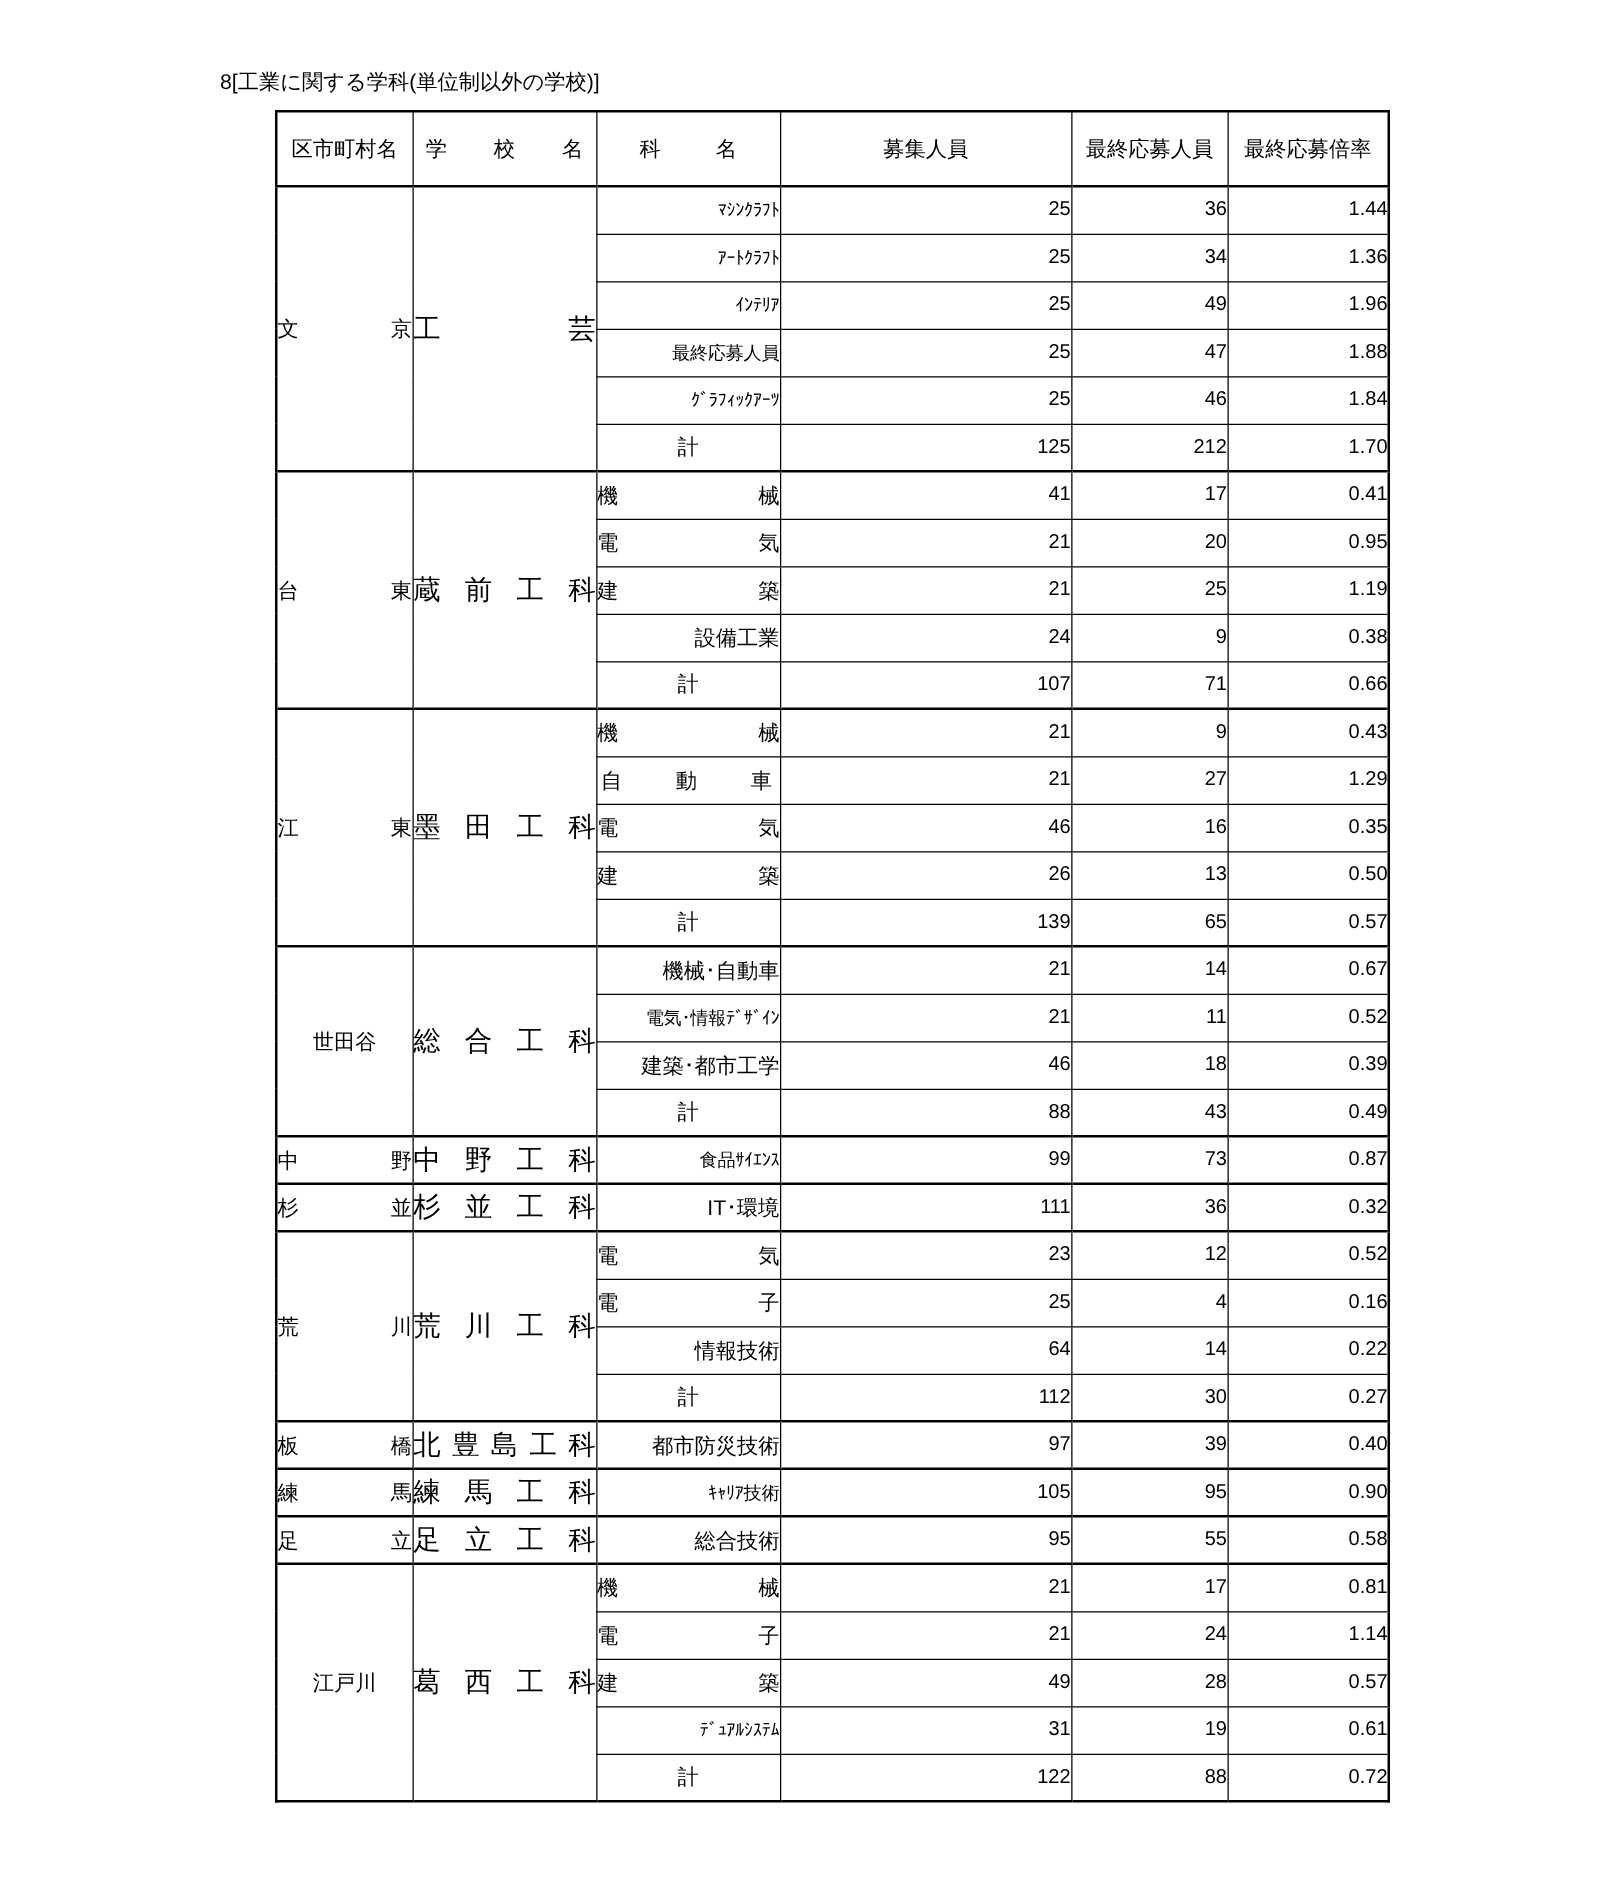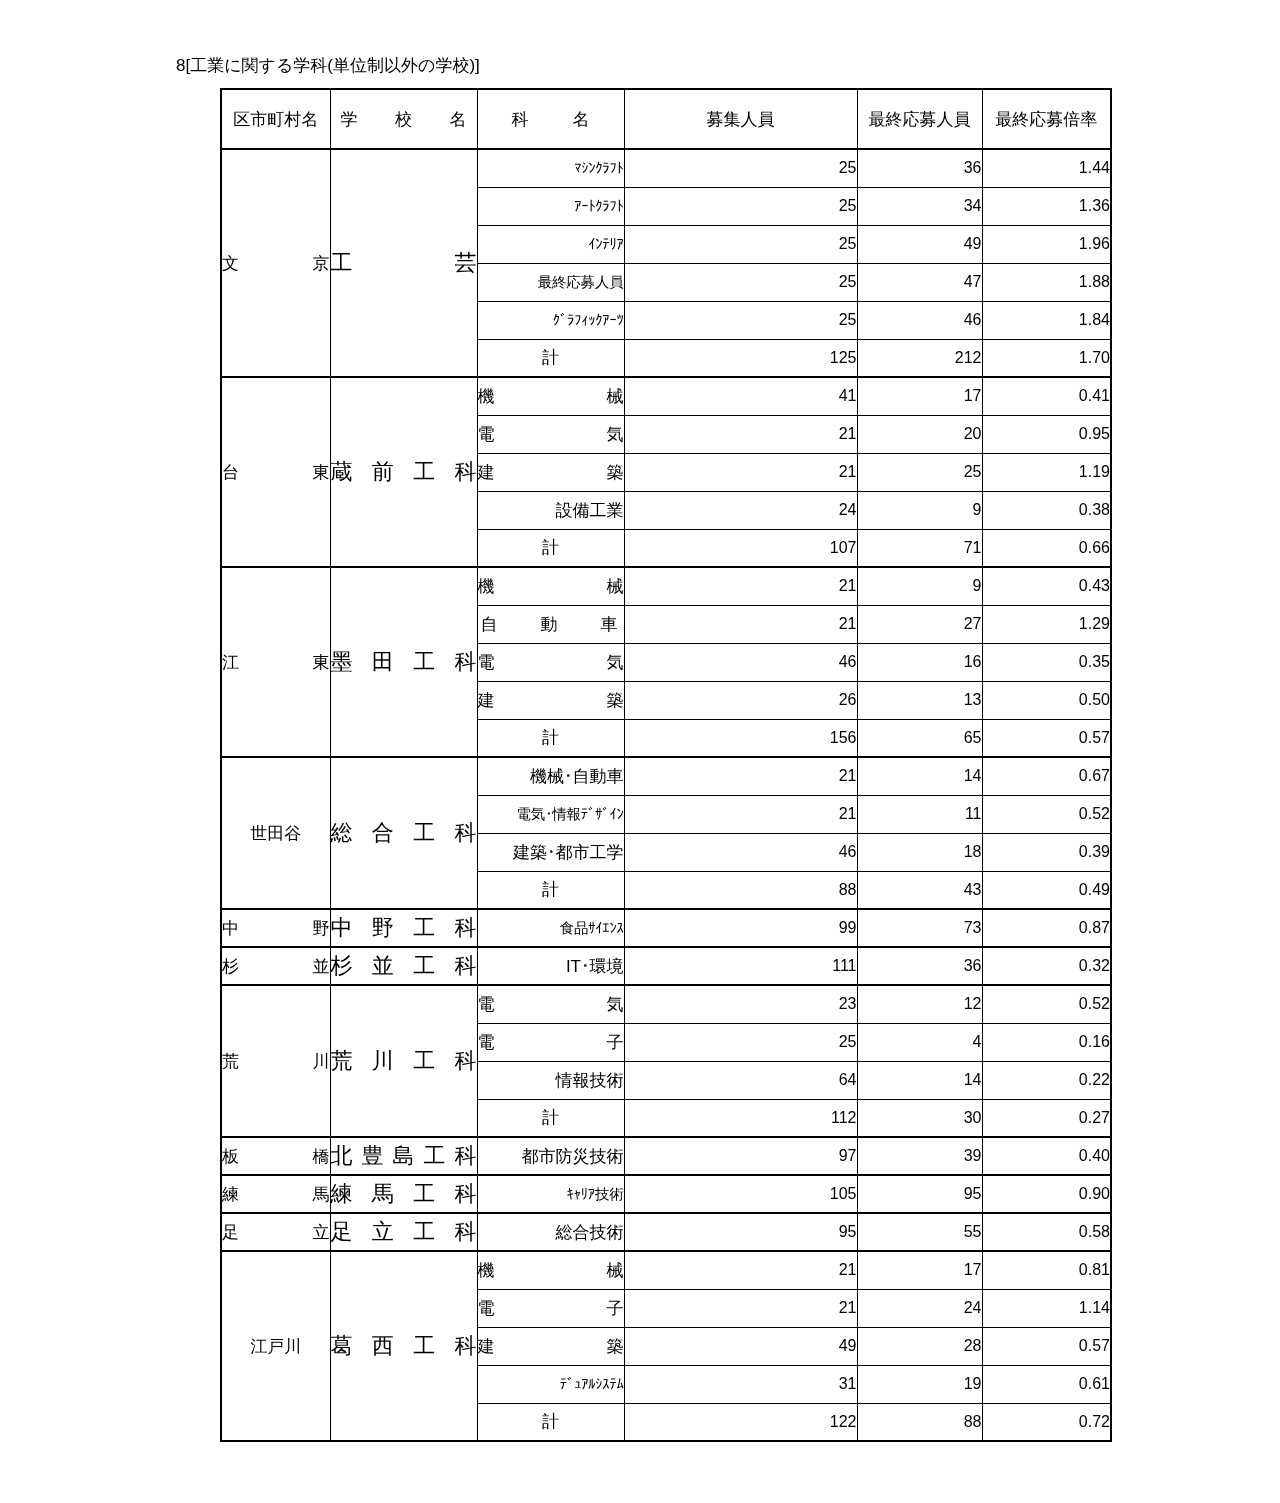--- a/index.html
+++ b/index.html
@@ -255,21 +255,21 @@
           <td class="cell-num thick-r">0.35</td>
         </tr>
         <tr>
           <td class="cell-course spread">建築</td>
           <td class="cell-num">26</td>
           <td class="cell-num">13</td>
           <td class="cell-num thick-r">0.50</td>
         </tr>
         <tr class="row-sum">
           <td class="cell-course sum">計</td>
-          <td class="cell-num">156</td>
+          <td class="cell-num">139</td>
           <td class="cell-num">65</td>
           <td class="cell-num thick-r">0.57</td>
         </tr>
         <tr>
           <td rowspan="4" class="cell-city-plain thick-l thick-t">世田谷</td>
           <td rowspan="4" class="cell-school thick-t">総合工科</td>
           <td class="cell-course thick-t">機械･自動車</td>
           <td class="cell-num thick-t">21</td>
           <td class="cell-num thick-t">14</td>
           <td class="cell-num thick-t thick-r">0.67</td>

